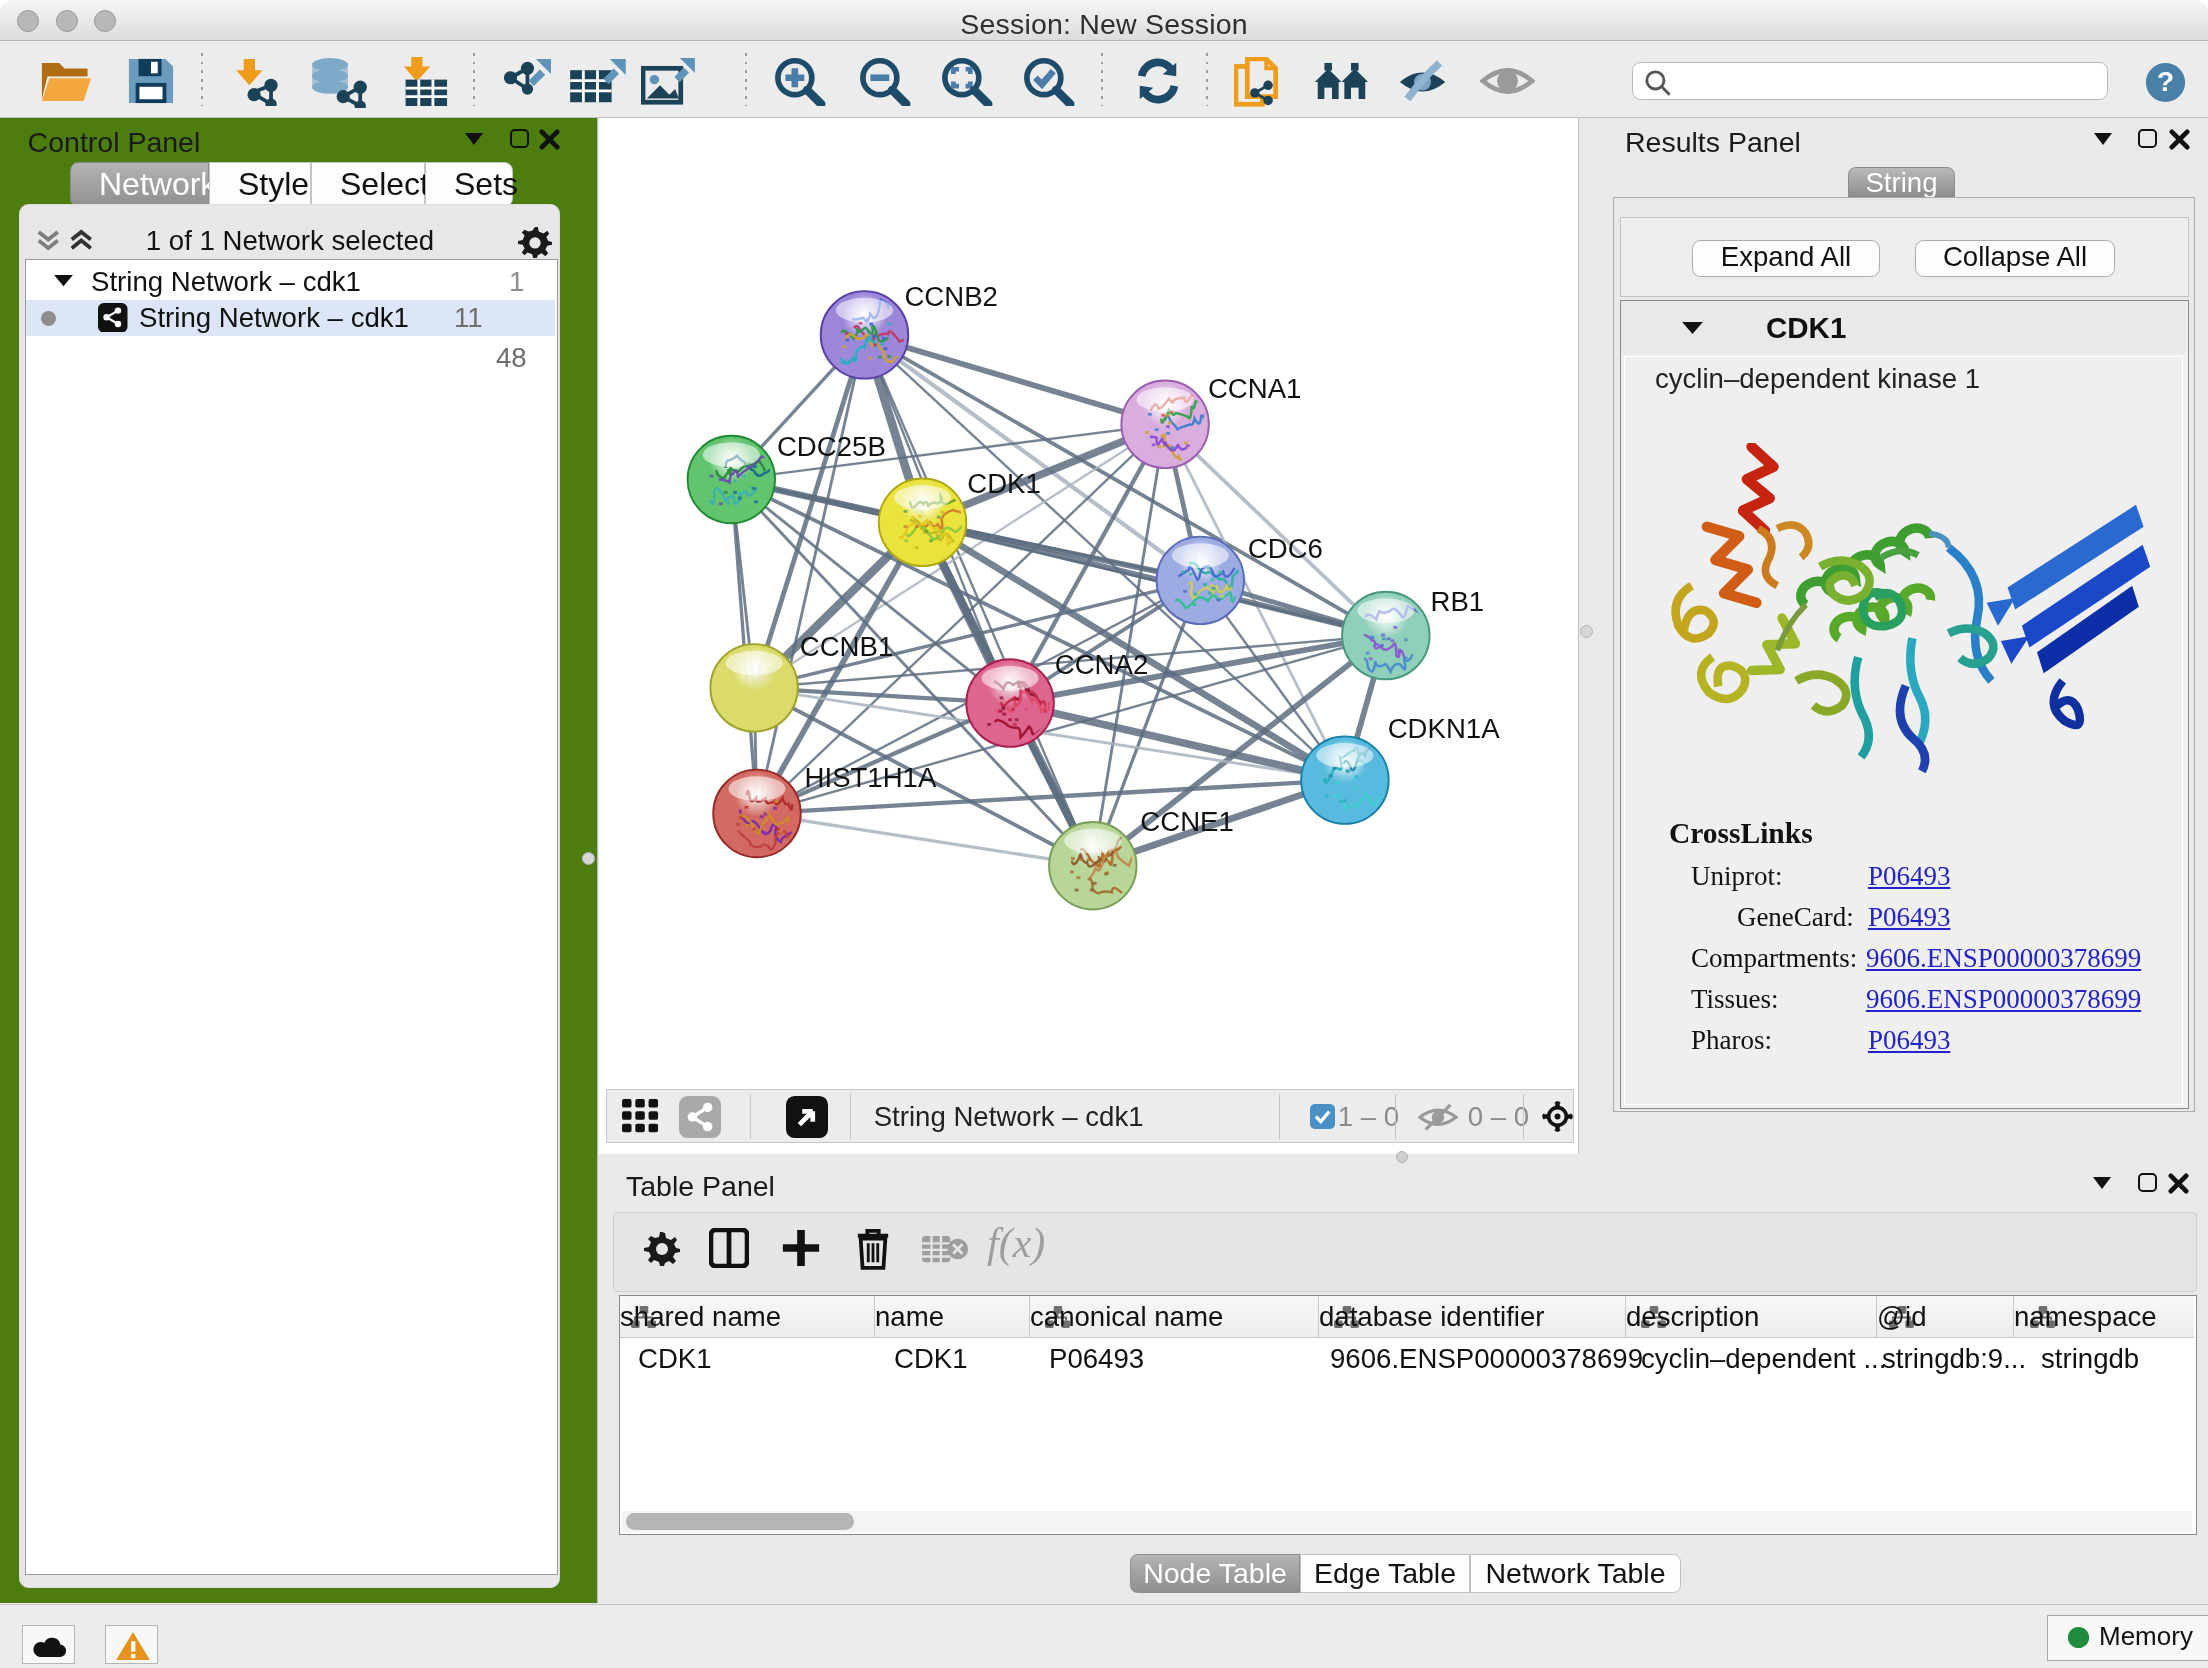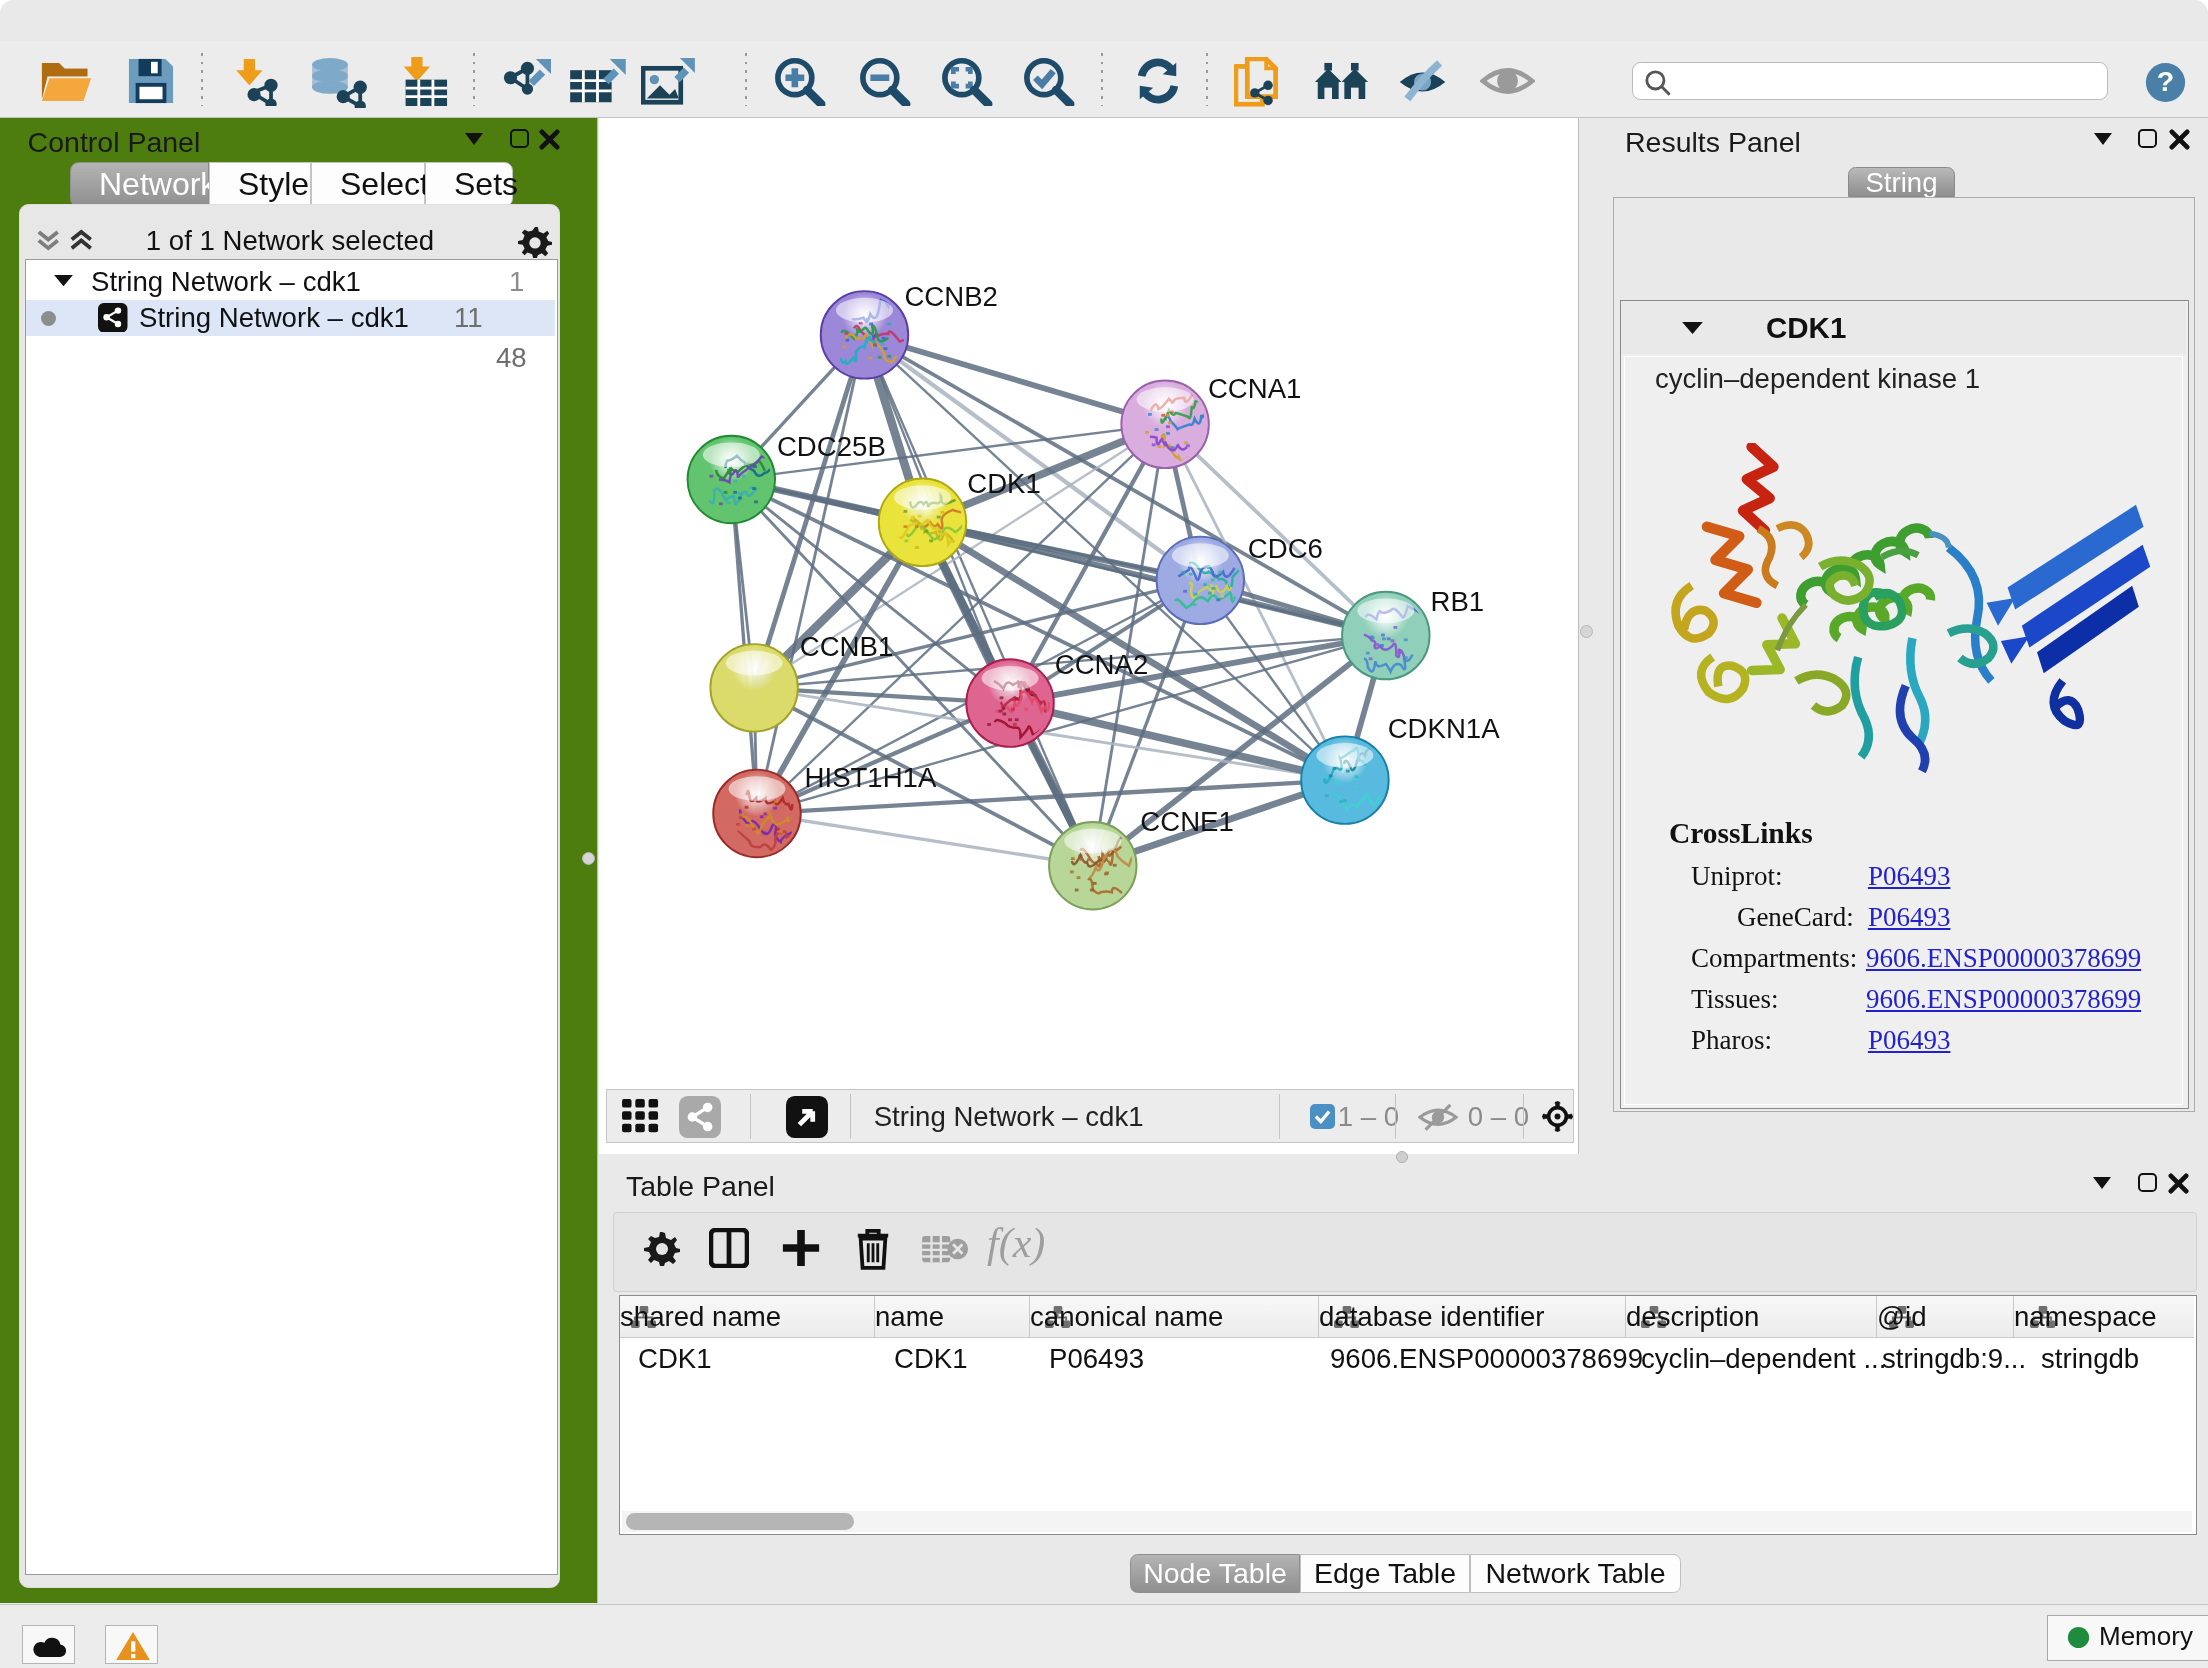--- a/index.html
+++ b/index.html
@@ -55,20 +55,26 @@
 #hthumb { position:absolute; left:3.8px; top:1.9px; width:228px; height:17px; background:#b5b5b5; border-radius:8.6px; }
 .btab { position:absolute; top:1554px; height:39px; background:#fdfdfd; border:1px solid #c0c0c0; font-size:28.5px; color:#111; text-align:center; line-height:37px; }
 
 #statusbar { left:0; top:1604px; width:2208px; height:65px; background:#ececec; border-top:1px solid #c4c4c4; }
 .sbtn { position:absolute; top:20px; width:53px; height:39px; background:#f8f8f8; border:1px solid #b5b5b5; }
 #membtn { position:absolute; left:2047px; top:9.5px; width:162px; height:46px; background:#f8f8f8; border:1.9px solid #a8a8a8; font-size:28.5px; color:#111; }
 </style>
 </head>
 <body>
 <div id="win">
+  <div class="abs" id="titlebar">
+    <div class="abs tl" style="left:17px;"></div>
+    <div class="abs tl" style="left:56px;"></div>
+    <div class="abs tl" style="left:94px;"></div>
+    <div class="abs" id="title">Session: New Session</div>
+  </div>
   <div class="abs" id="toolbar">
 
     <svg class="abs ticon" style="left:40px;" width="53" height="48" viewBox="0 0 56 50">
       <path d="M2 6 L20 6 L26 12 L50 12 L50 20 L8 20 Z" fill="#b06c10"></path>
       <path d="M2 6 L2 44 L8 20 L50 20 L50 12 L26 12 L20 6 Z" fill="#b06c10"></path>
       <path d="M10 22 L54 22 L46 46 L2 46 Z" fill="#f3a73d"></path>
     </svg>
 
     <svg class="abs ticon" style="left:127px;" width="48" height="48" viewBox="0 0 50 50">
       <path d="M2 2 L40 2 L48 10 L48 48 L2 48 Z" fill="#6b9cbe"></path>
@@ -727,20 +733,24 @@
   <div class="abs" id="rpanel">
     <div class="abs ptitle" style="left:45px; top:7.6px;">Results Panel</div>
     <div class="abs phdr-min" style="left:514px; top:15px;"></div>
     <div class="abs phdr-max" style="left:558px; top:11.4px;"></div>
     <svg class="abs" style="left:589px; top:10.5px;" width="21" height="21" viewBox="0 0 22 22">
         <path d="M3 3 L19 19 M19 3 L3 19" stroke="#111" stroke-width="5" stroke-linecap="round"></path>
       </svg>
   </div>
   <div class="abs" id="stringtab">String</div>
   <div class="abs" id="rbox"></div>
+  <div class="abs" id="expbox">
+    <div class="rbtn" style="left:71px; width:188px;">Expand All</div>
+    <div class="rbtn" style="left:294px; width:200px;">Collapse All</div>
+  </div>
   <div class="abs" id="cdkbox">
     <div id="cdkhdr">
       <svg class="abs" style="left:60px; top:19px;" width="23" height="16" viewBox="0 0 24 17">
           <path d="M1 2 L23 2 L12 15 Z" fill="#111"></path>
         </svg>
       <div class="abs" style="left:145px; top:9.5px; font-size:29.5px; font-weight:bold; color:#111;">CDK1</div>
     </div>
     <div id="cdkcontent">
       <div class="abs" style="left:30px; top:5.7px; font-size:27.6px; color:#222;">cyclin–dependent kinase 1</div>
       <svg class="abs" style="left:38px; top:86px;" width="495" height="333" viewBox="0 0 520 350">

